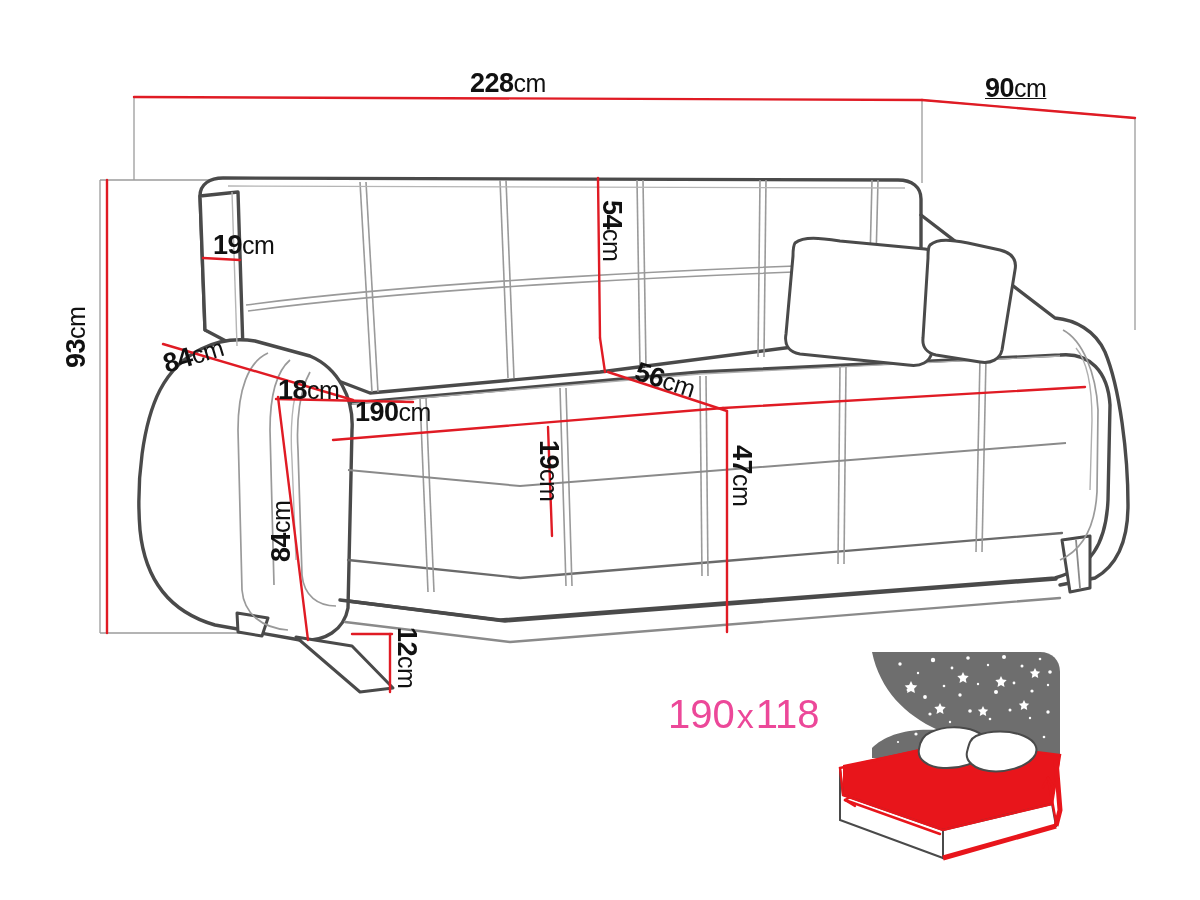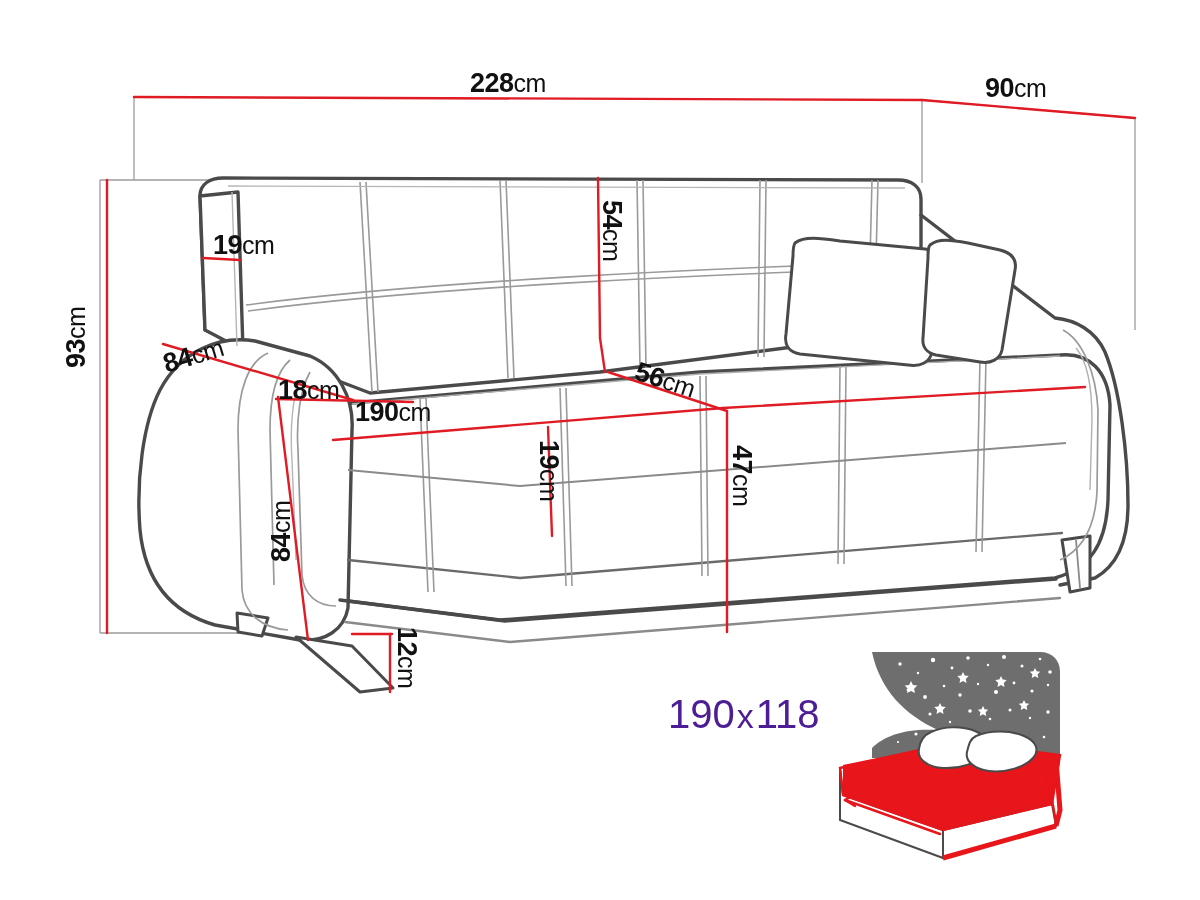--- a/index.html
+++ b/index.html
@@ -37,21 +37,21 @@
     font-size: 27px;
     letter-spacing: -0.5px;
   }
   .dim-label .unit {
     font-weight: normal;
     font-size: 25px;
     letter-spacing: -0.5px;
   }
   .bed-size-label {
     position: absolute;
-    color: #4c1d95;
+    color: #ec4899;
     font-size: 40px;
     font-weight: normal;
     letter-spacing: 0px;
     white-space: nowrap;
     font-family: "Liberation Sans", sans-serif;
   }
   .bed-size-label .x {
     font-size: 34px;
     padding: 0 2px;
   }
@@ -383,21 +383,21 @@
         <path d="M1048 778 L1043 787"></path>
         <path d="M1048 778 L1054 788"></path>
       </g>
     </g>
   </svg>
 
   <div class="dim-label" style="left:470px; top:70px;">
     <span class="num">228</span><span class="unit">cm</span>
   </div>
 
-  <div class="dim-label" style="left:985px; top:75px;">
+  <div class="dim-label" style="left:985px; top:75px;text-decoration:underline;">
     <span class="num">90</span><span class="unit">cm</span>
   </div>
 
   <div class="dim-label" style="left:63px; top:368px; transform:rotate(-90deg); transform-origin:left top;">
     <span class="num">93</span><span class="unit">cm</span>
   </div>
 
   <div class="dim-label" style="left:213px; top:232px;">
     <span class="num">19</span><span class="unit">cm</span>
   </div>

